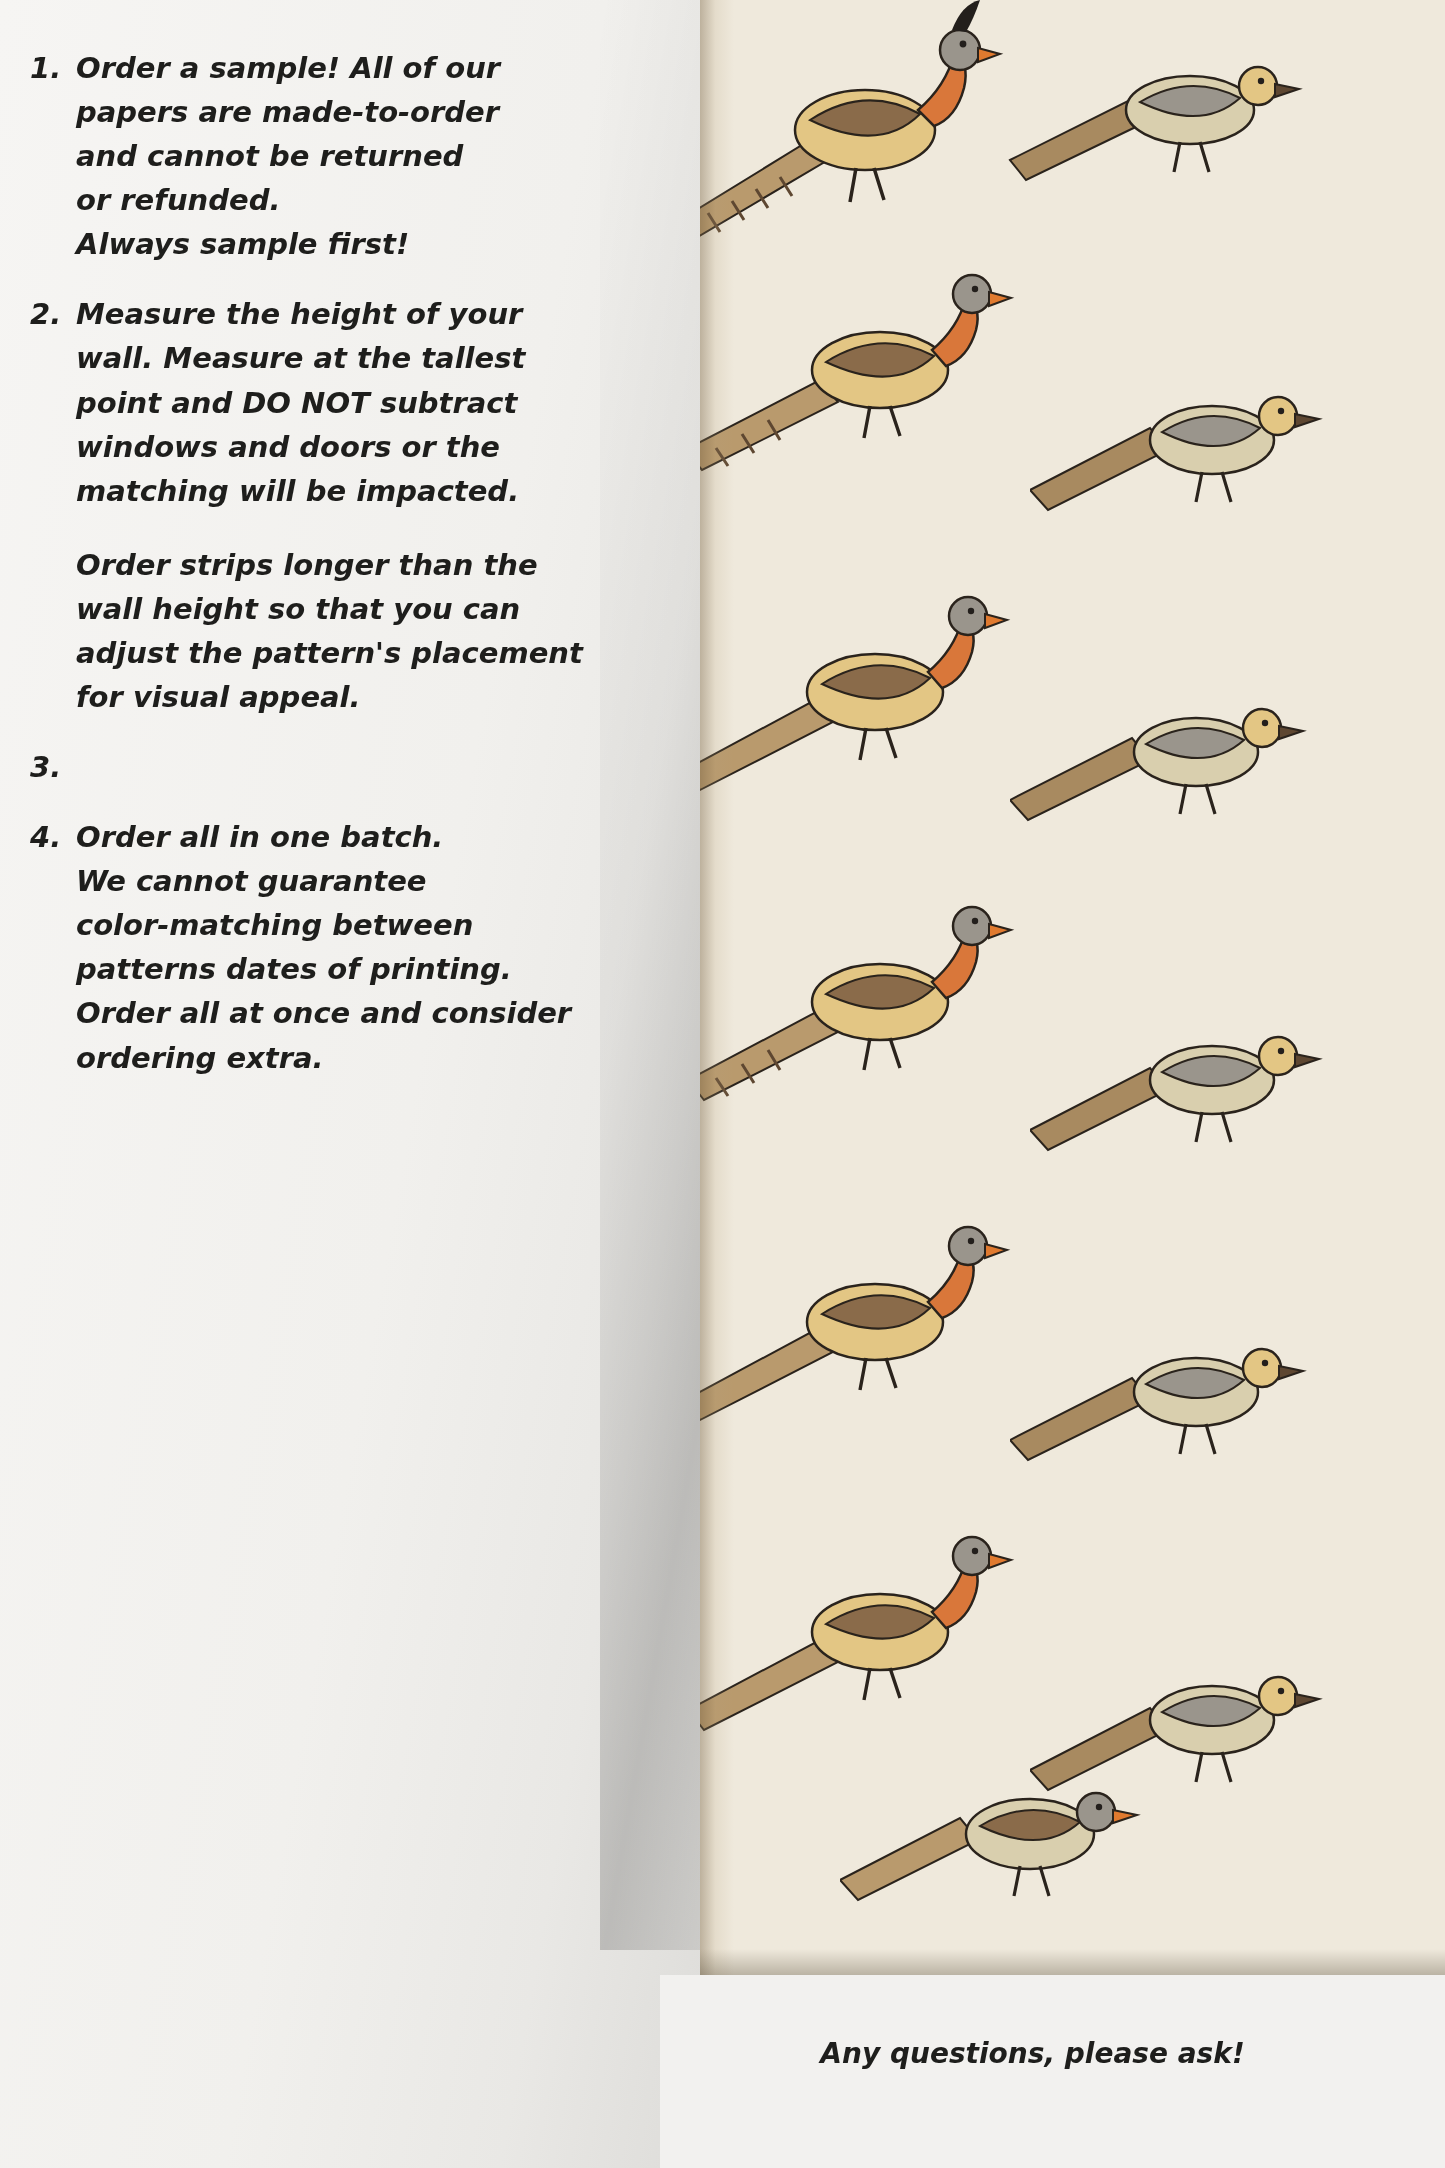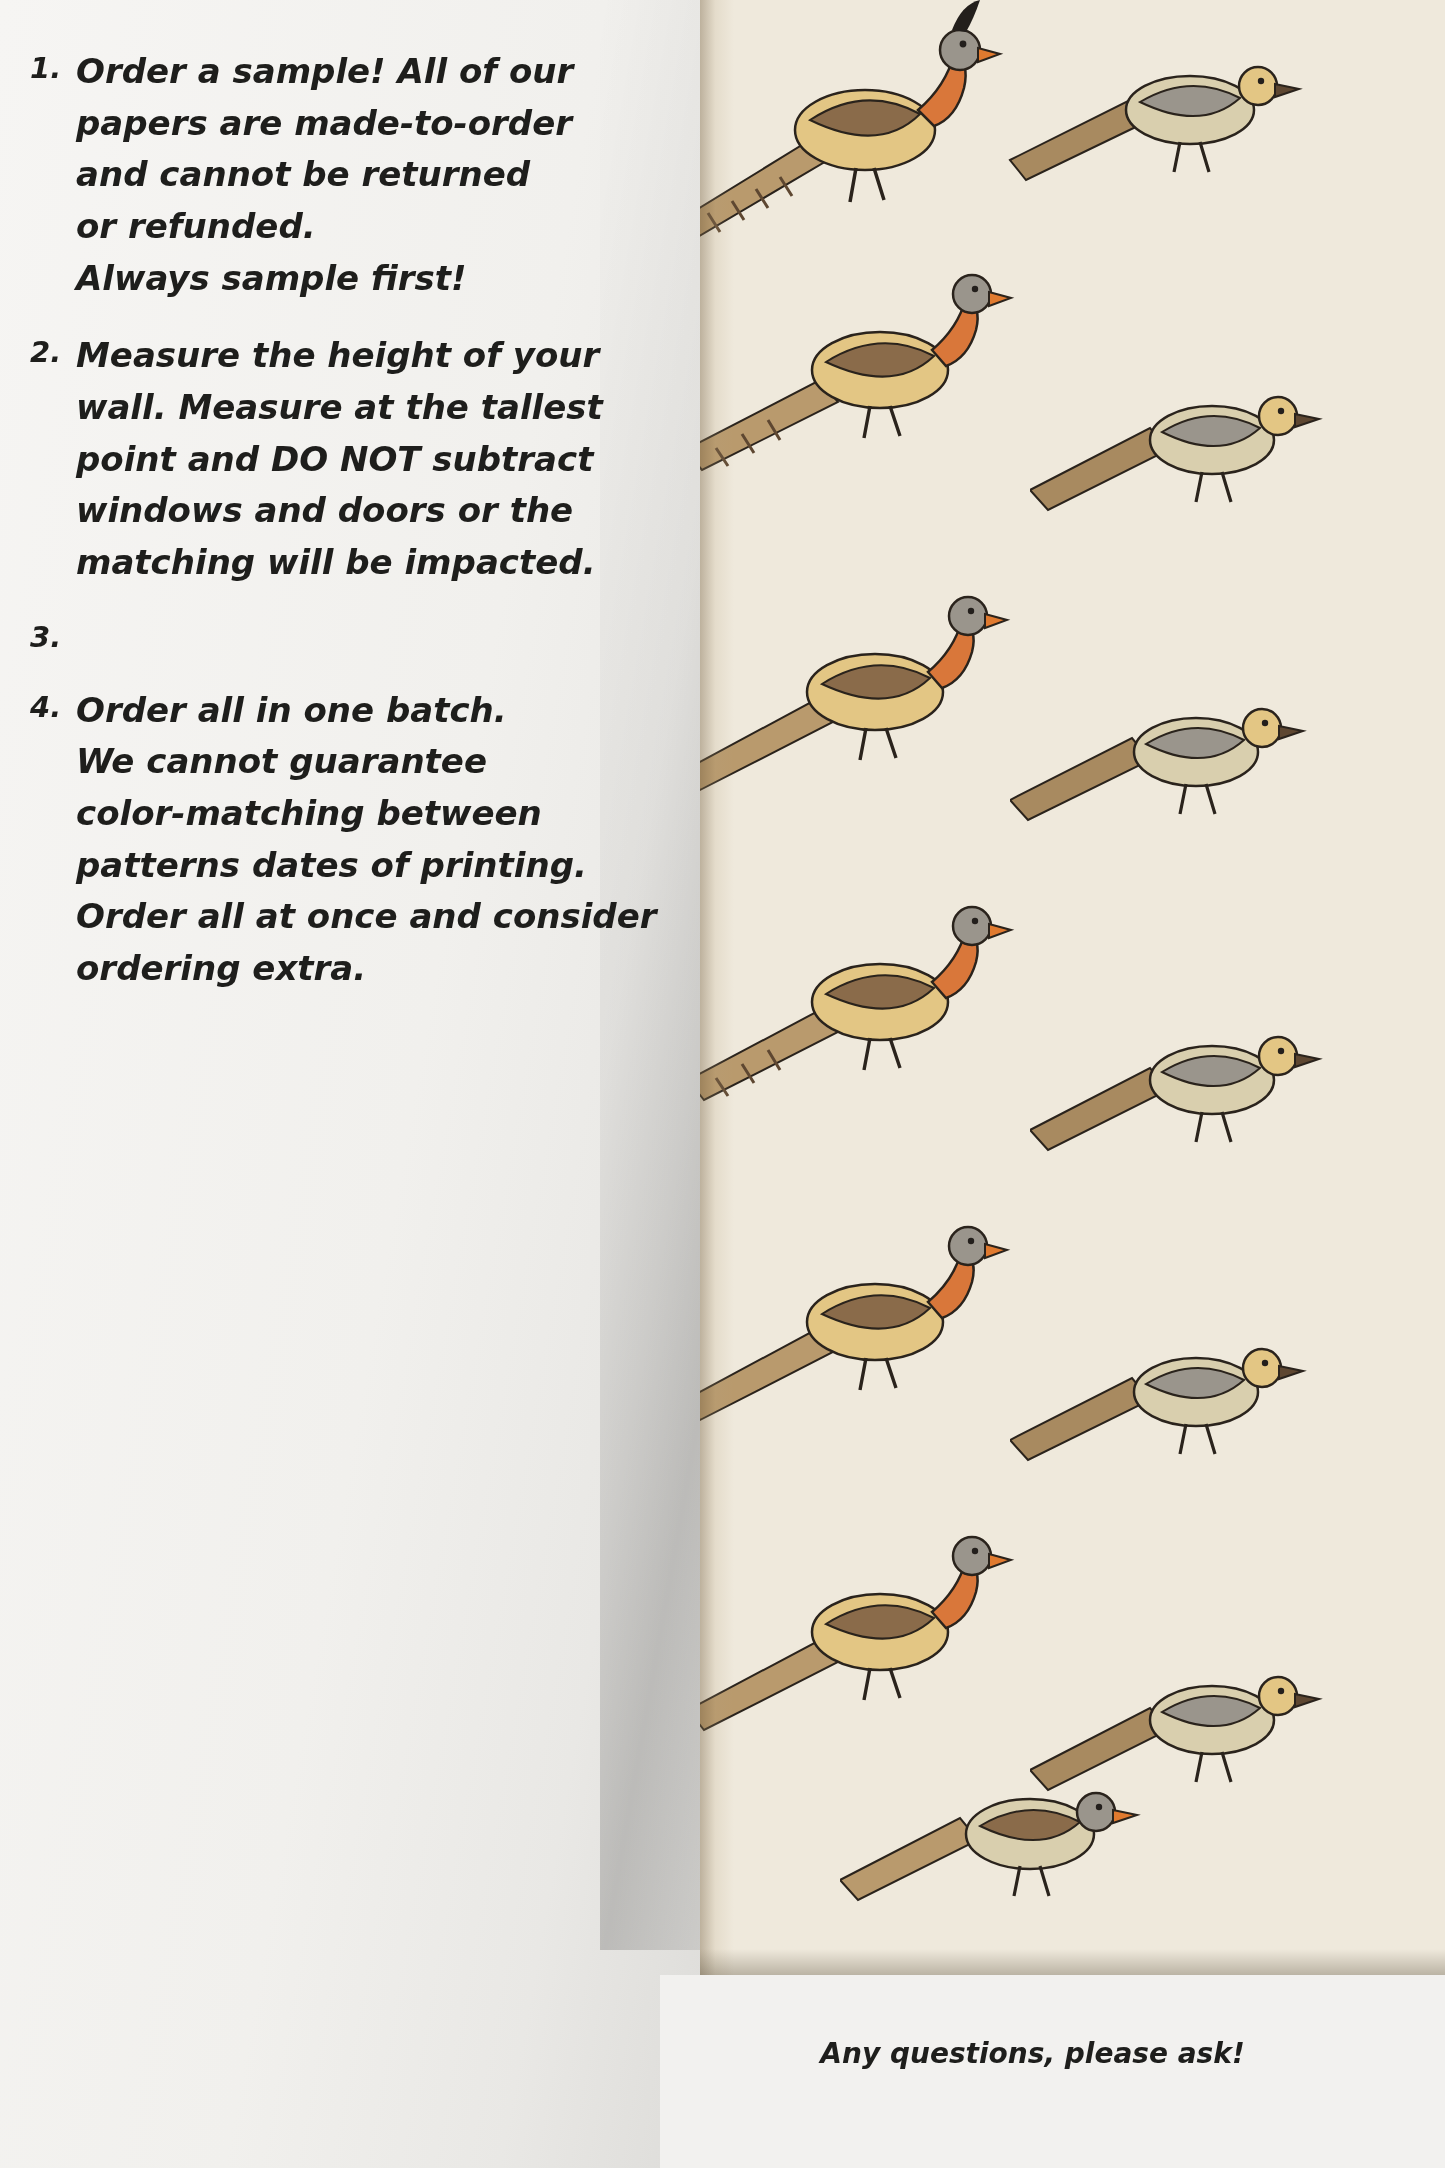--- a/index.html
+++ b/index.html
@@ -61,21 +61,21 @@
     width: 46px;
     flex: 0 0 46px;
   }
   .step-body {
     flex: 1 1 auto;
   }
   .para {
     font-family: "DejaVu Sans", sans-serif;
     font-style: italic;
     font-weight: 700;
-    font-size: 34px;
+    font-size: 29px;
     line-height: 1.52;
     color: #1e1e1c;
     white-space: pre-line;
     margin: 0;
   }
   .para + .para {
     margin-top: 30px;
   }
 
   
@@ -182,20 +182,24 @@
       </li>
 
       <li class="step">
         <div class="step-num">2.</div>
         <div class="step-body">
           <p class="para">Measure the height of your
 wall. Measure at the tallest
 point and DO NOT subtract
 windows and doors or the
 matching will be impacted.</p>
+          <p class="para">Order strips longer than the
+wall height so that you can
+adjust the pattern's placement
+for visual appeal.</p>
         </div>
       </li>
 
       <li class="step">
         <div class="step-num">3.</div>
         <div class="step-body">
         </div>
       </li>
 
       <li class="step">

